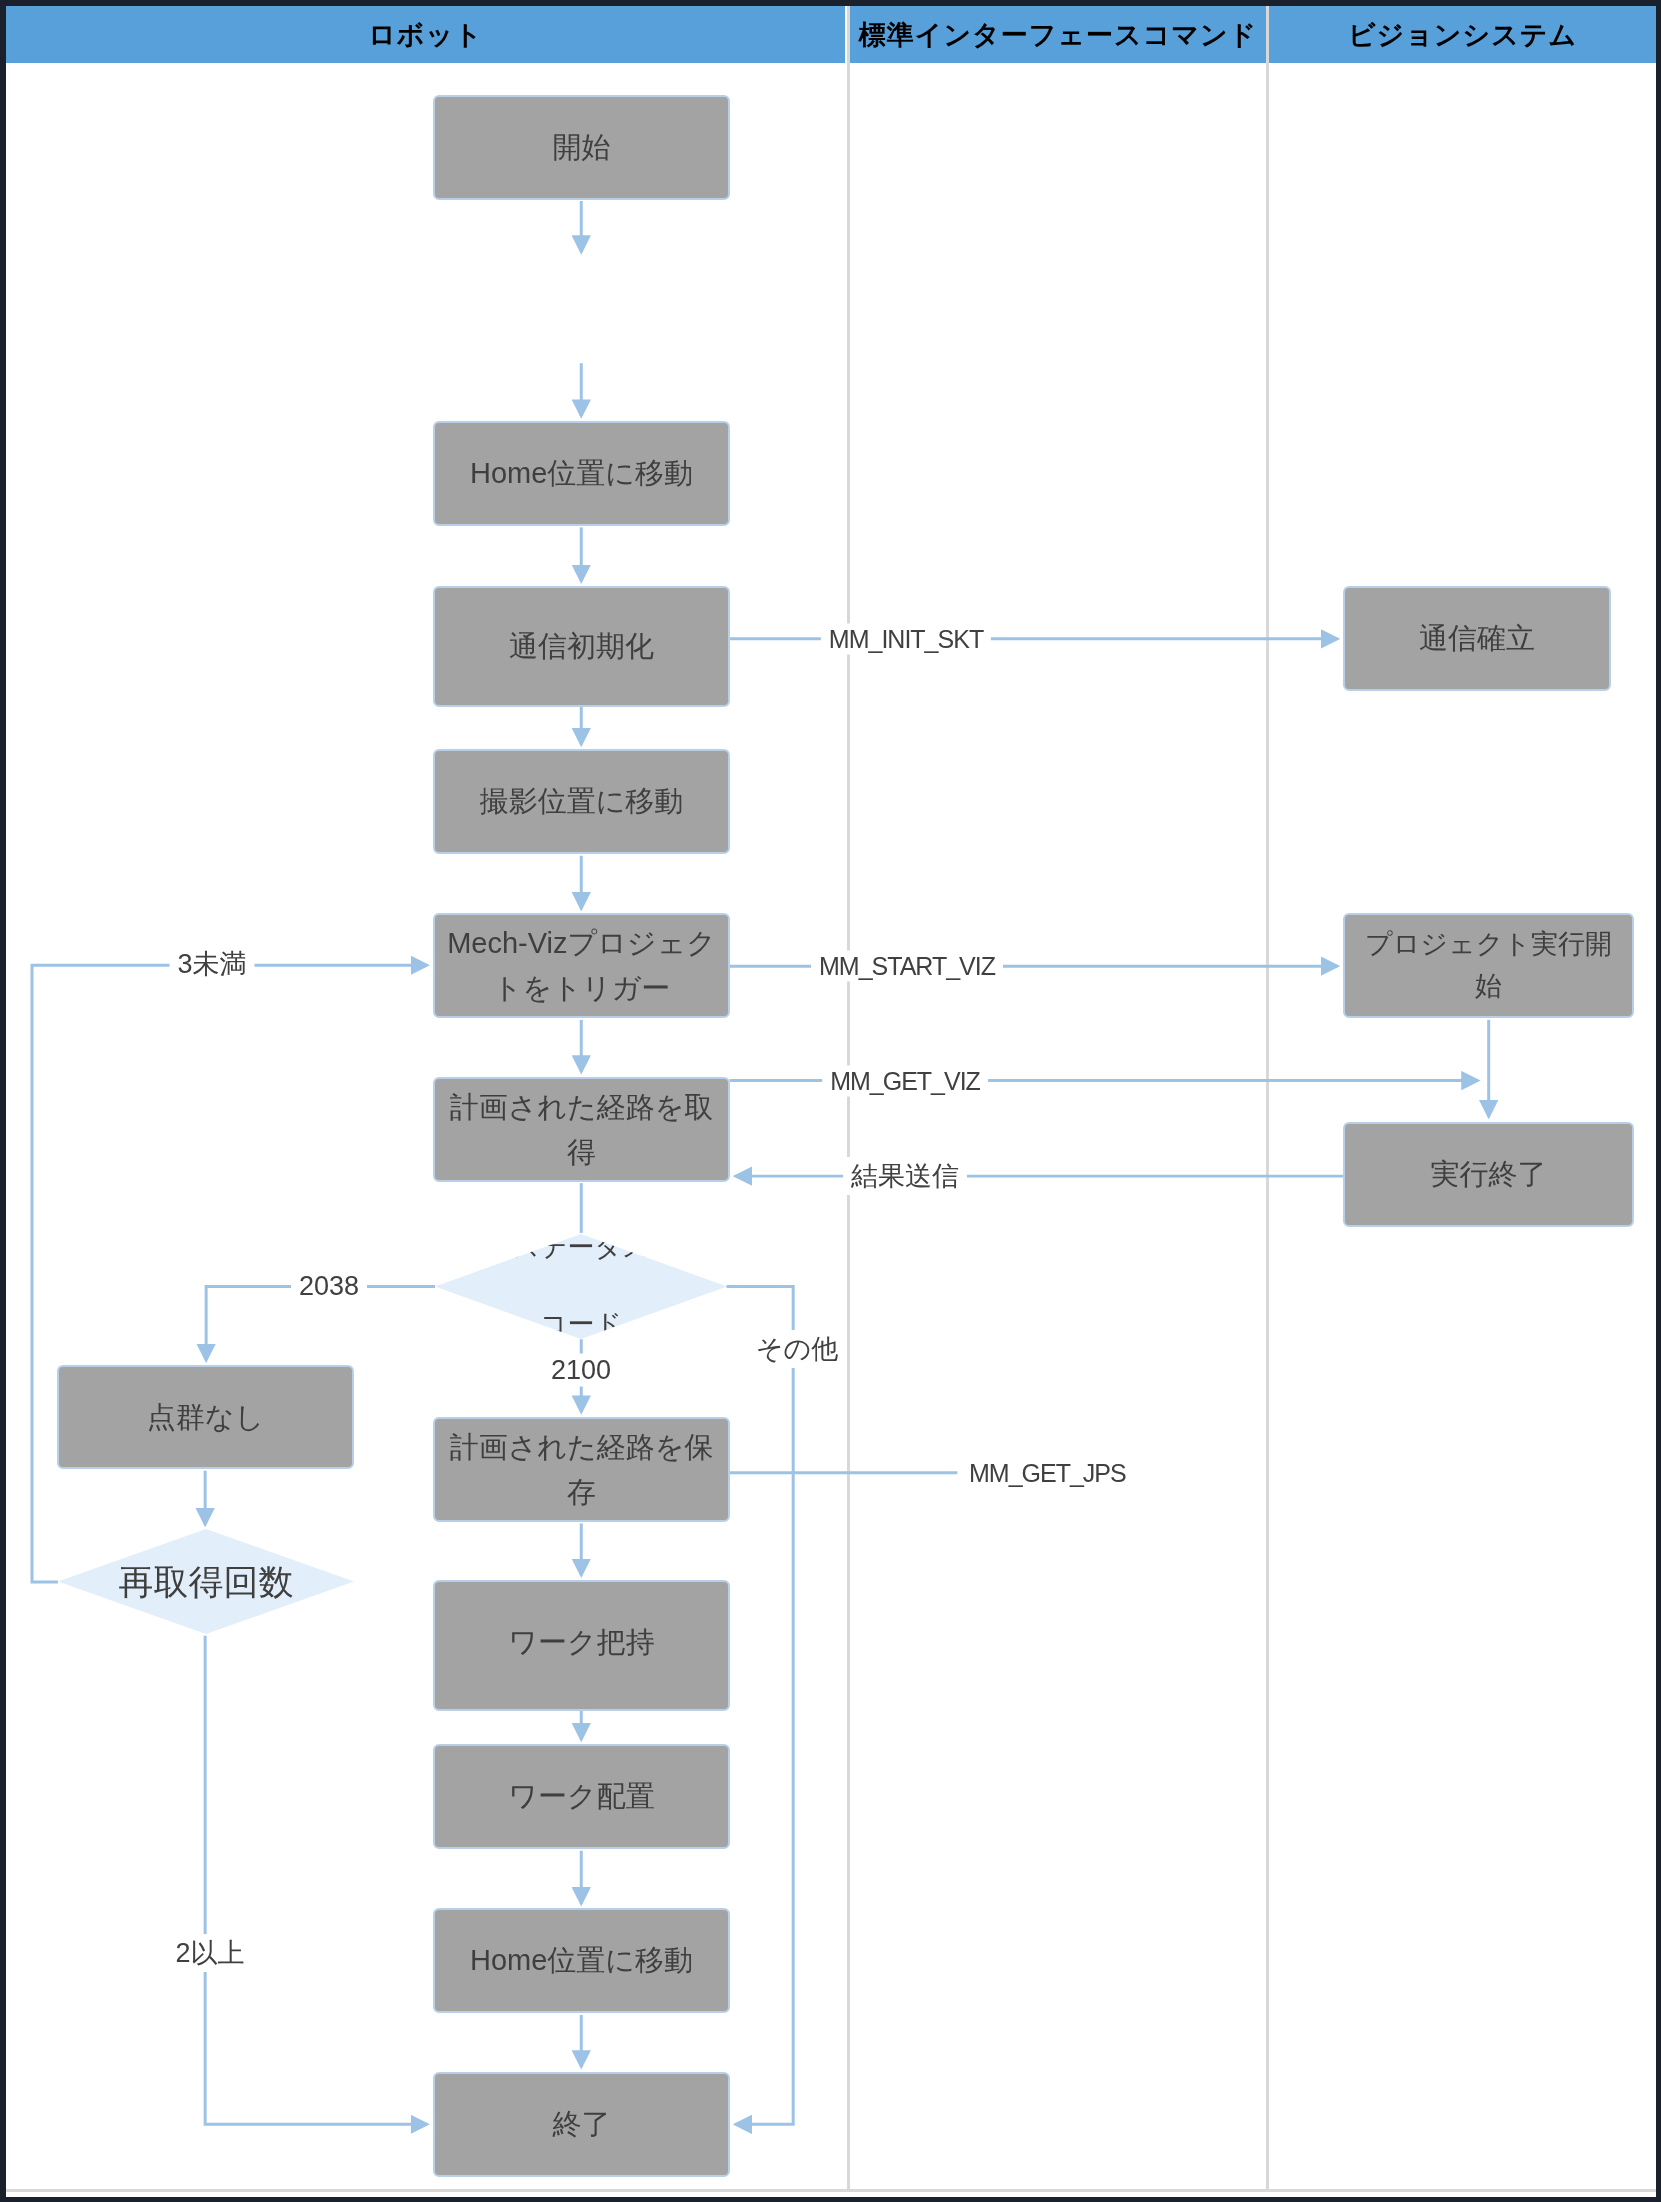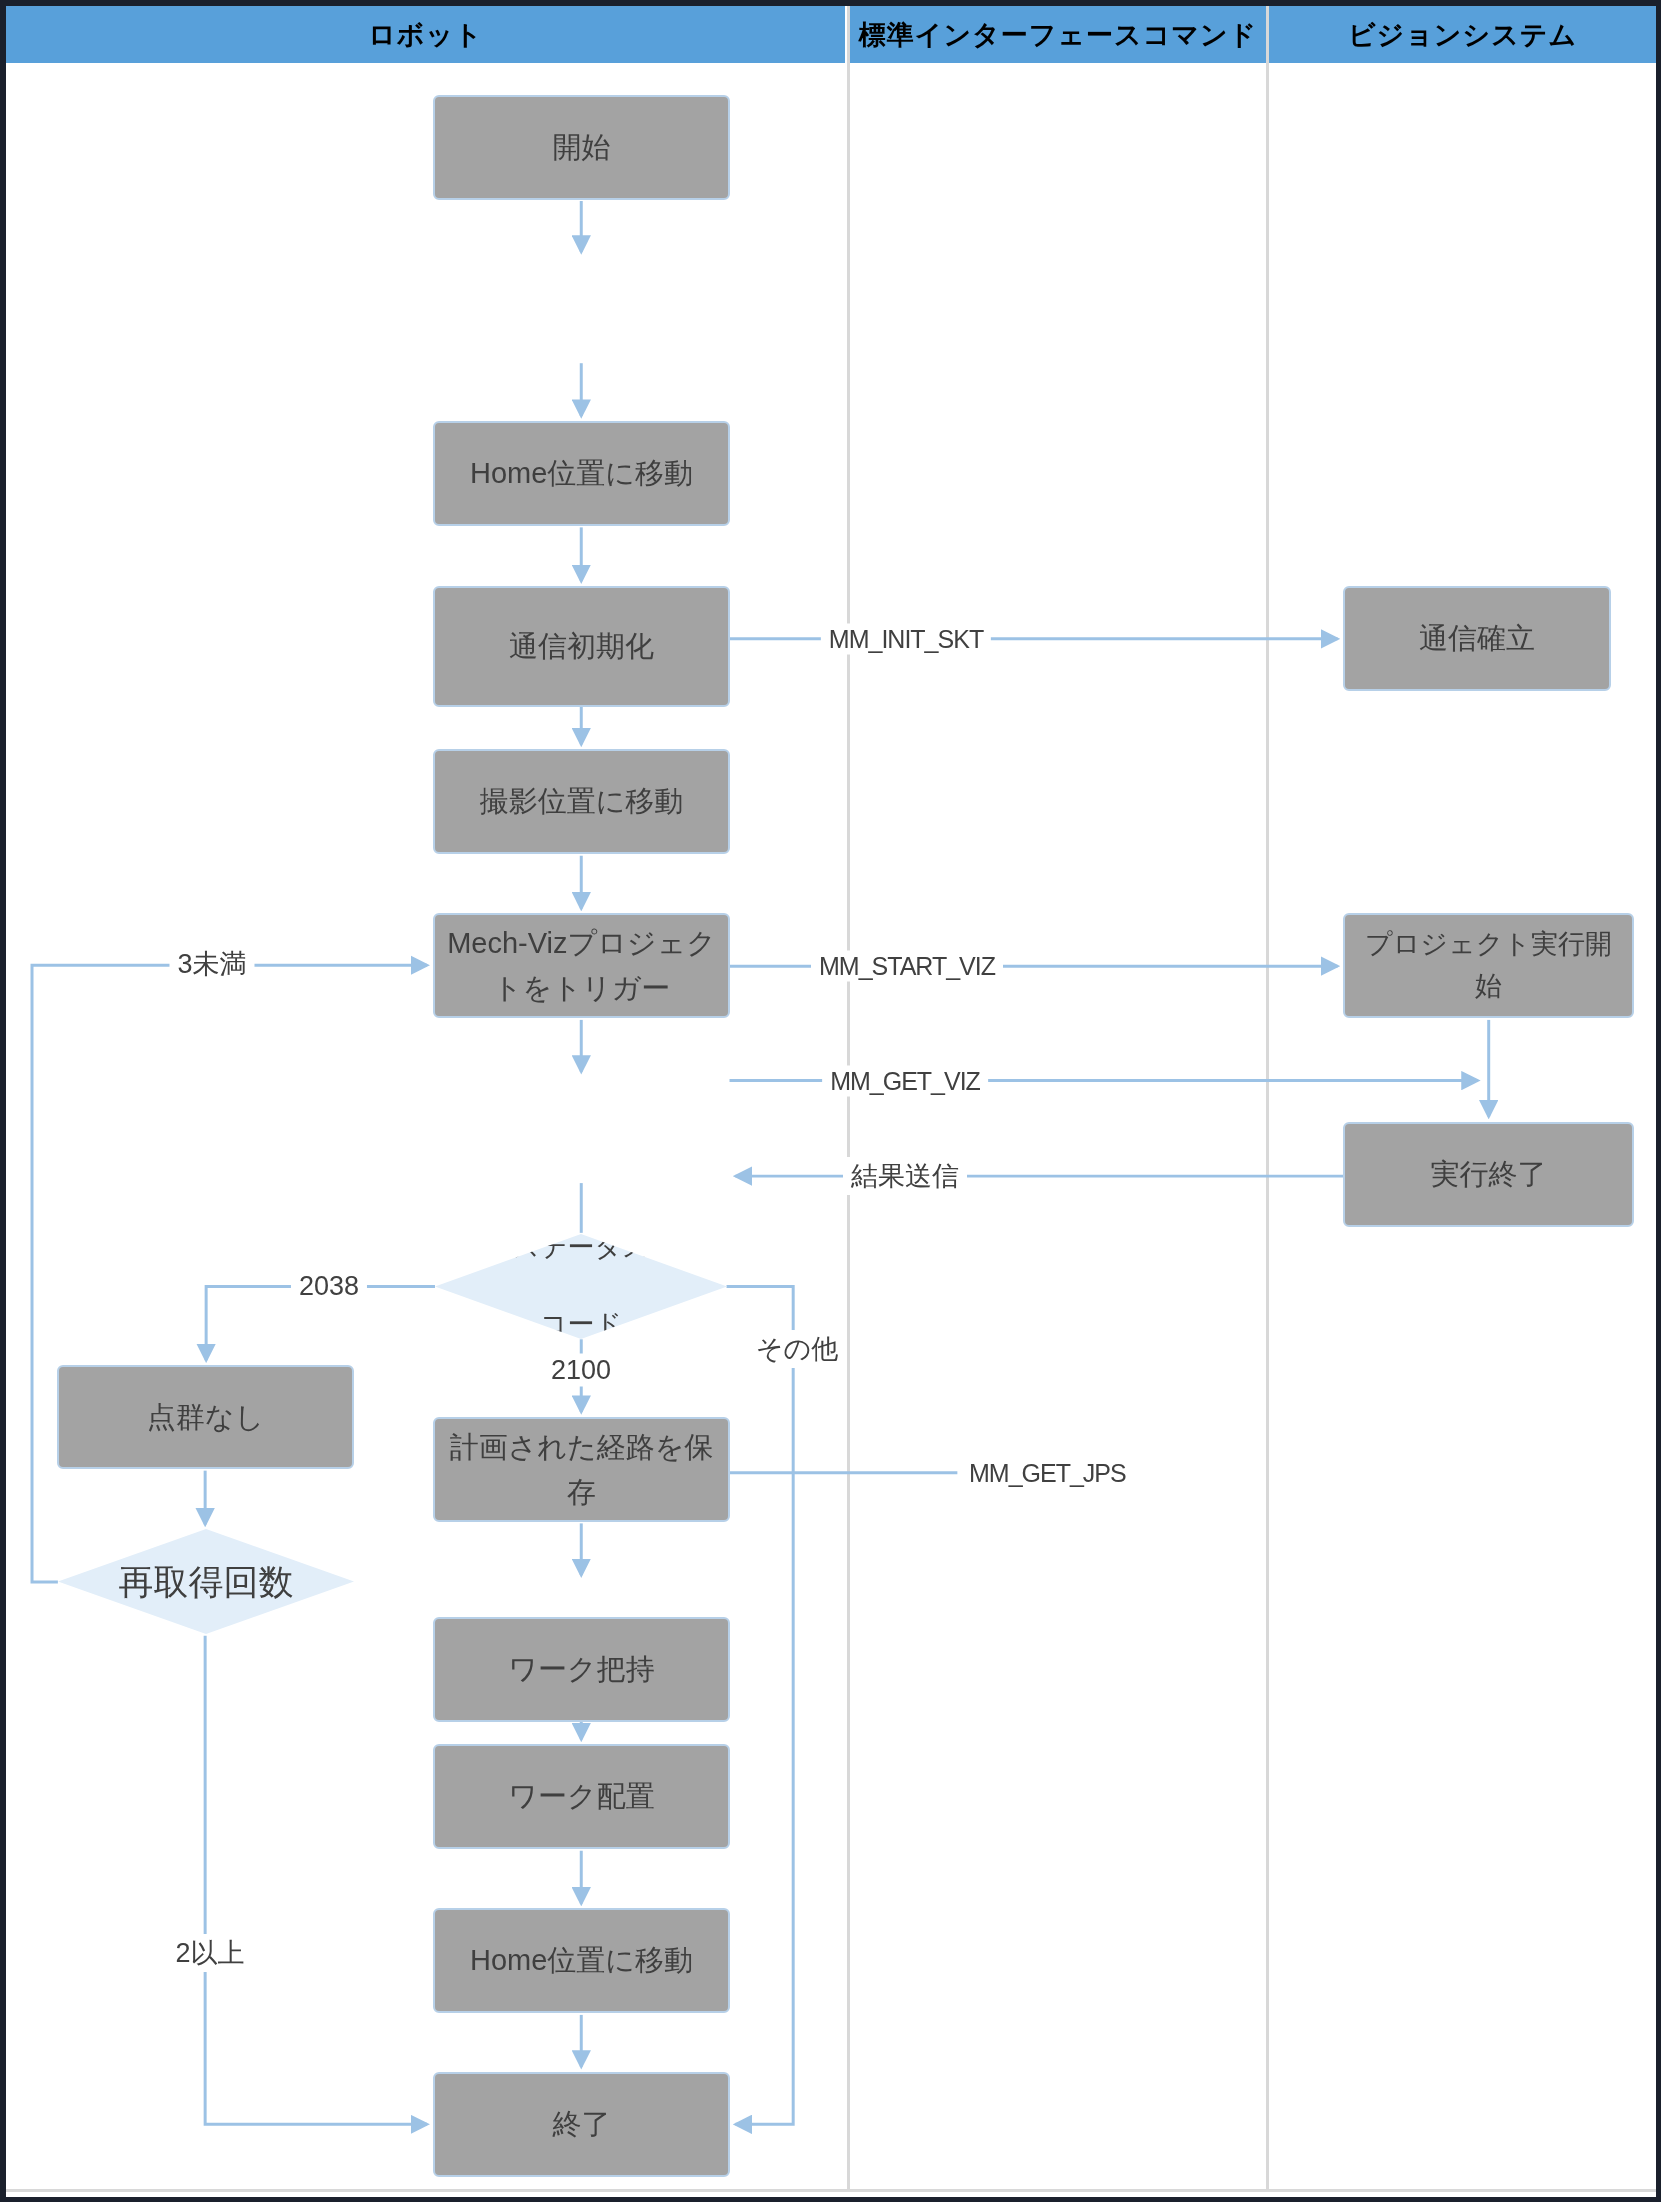--- a/index.html
+++ b/index.html
@@ -78,28 +78,29 @@
       <path d="M1344 1176 H733" marker-end="url(#arr)"></path>
       <path d="M727 1474 H956"></path>
     </g>
   </svg>
 
   <div class="nd" style="left:427px;top:89px;width:297px;height:105px;">開始</div>
   <div class="nd" style="left:427px;top:415px;width:297px;height:105px;">Home位置に移動</div>
   <div class="nd" style="left:427px;top:580px;width:297px;height:121px;">通信初期化</div>
   <div class="nd" style="left:427px;top:743px;width:297px;height:105px;">撮影位置に移動</div>
   <div class="nd" style="left:427px;top:907px;width:297px;height:105px;">Mech-Vizプロジェクトをトリガー</div>
+  <div class="nd" style="left:427px;top:1071px;width:297px;height:105px;">計画された経路を取得</div>
 
   <div class="diamond" style="left:429px;top:1228px;width:292px;height:105px;">
     <span>ステータス</span>
     <span>コード</span>
   </div>
 
   <div class="nd" style="left:427px;top:1411px;width:297px;height:105px;">計画された経路を保存</div>
-  <div class="nd" style="left:427px;top:1611px;width:297px;height:105px;">ワーク把持</div>
+  <div class="nd" style="left:427px;top:1574px;width:297px;height:131px;font-family:Liberation Mono, monospace;">ワーク把持</div>
   <div class="nd" style="left:427px;top:1738px;width:297px;height:105px;">ワーク配置</div>
   <div class="nd" style="left:427px;top:1902px;width:297px;height:105px;">Home位置に移動</div>
   <div class="nd" style="left:427px;top:2066px;width:297px;height:105px;">終了</div>
 
   <div class="nd" style="left:51px;top:1359px;width:297px;height:104px;">点群なし</div>
   <div class="diamond" style="left:52px;top:1523px;width:296px;height:105px;line-height:1.2;font-size:35px;">再取得回数</div>
 
   <div class="nd" style="left:1337px;top:580px;width:268px;height:105px;">通信確立</div>
   <div class="nd" style="left:1337px;top:907px;width:291px;height:105px;font-size:27px;">プロジェクト実行開始</div>
   <div class="nd" style="left:1337px;top:1116px;width:291px;height:105px;">実行終了</div>

